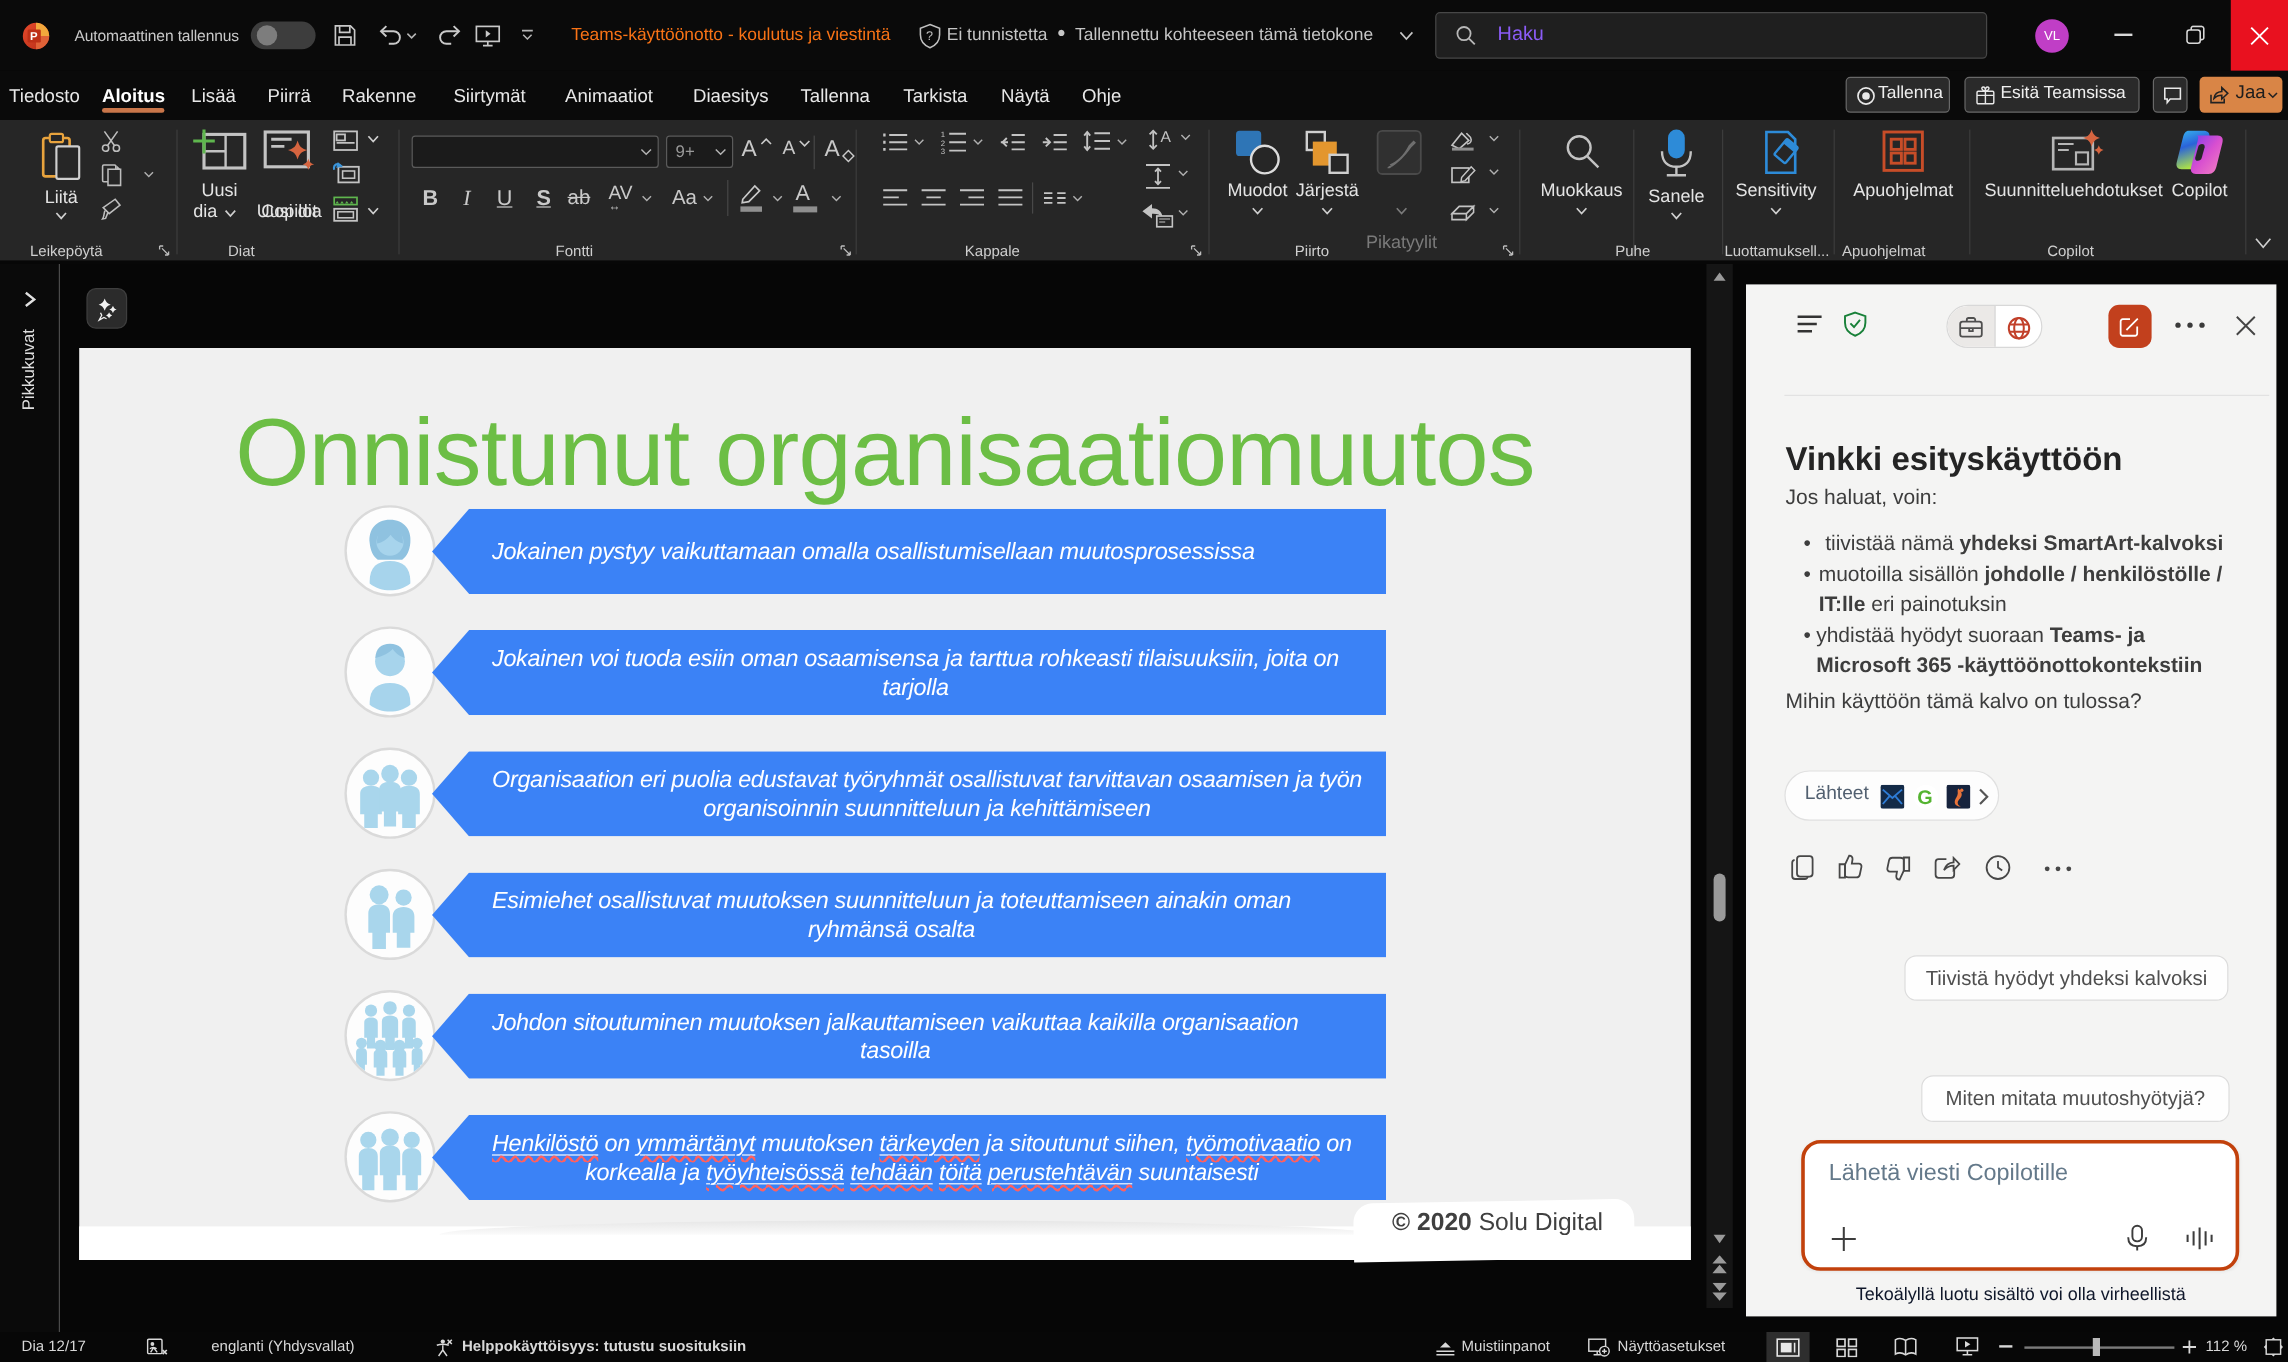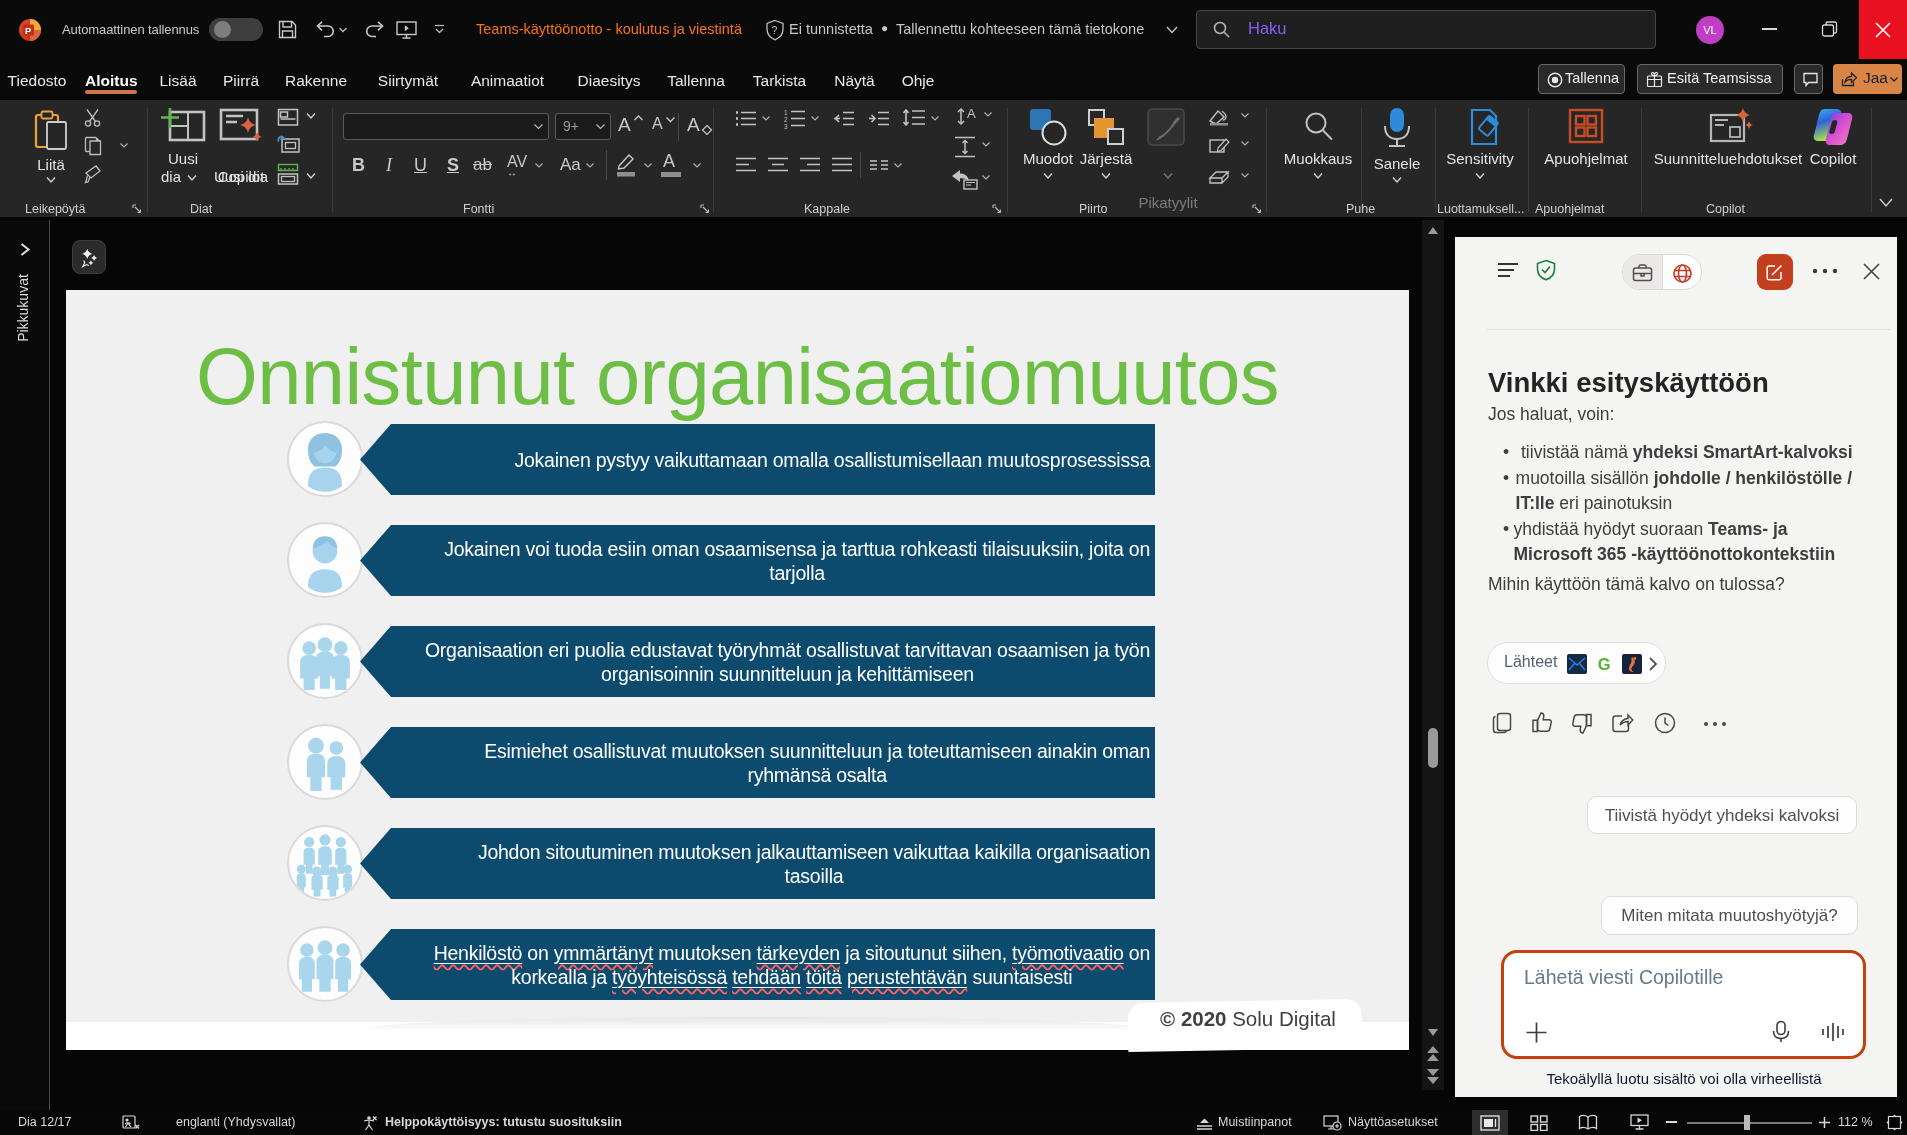--- a/index.html
+++ b/index.html
@@ -16,21 +16,21 @@
 .launcher{position:absolute;top:104px;width:10px;height:10px;}
 .rbtntext{position:absolute;color:#e4e4e4;font-size:15px;text-align:center;}
 
 #workspace{position:absolute;left:0;top:220px;width:1907px;height:890px;background:#060606;}
 #leftstrip{position:absolute;left:0;top:0;width:50px;height:890px;background:#0a0a0a;border-right:1px solid #4a4a4a;}
 #slide{position:absolute;left:66px;top:70px;width:1343px;height:760px;background:#f0f0f0;}
 
 .srow{position:absolute;left:221px;width:900px;height:76px;}
 .scircle{position:absolute;left:0;top:-3px;width:76px;height:76px;border-radius:50%;background:#fdfdfd;border:2px solid #dadada;overflow:hidden;}
 .scircle svg{transform:scale(1.13);transform-origin:50% 55%;}
-.sbanner{position:absolute;left:73px;top:0;width:795px;height:71px;background:#0c4a6e;clip-path:polygon(31px 0,100% 0,100% 100%,31px 100%,0 50%);display:flex;align-items:center;justify-content:flex-end;}
+.sbanner{position:absolute;left:73px;top:0;width:795px;height:71px;background:#3b82f6;clip-path:polygon(31px 0,100% 0,100% 100%,31px 100%,0 50%);display:flex;align-items:center;justify-content:flex-start;font-style:italic;}
 .stext{padding:0 5px 0 50px;color:#fff;font-size:19.5px;letter-spacing:-0.25px;line-height:24px;text-align:center;}
 .u{text-decoration:underline solid rgba(255,255,255,0.95) 1px;text-underline-offset:3px;}
 .sq{text-decoration:underline wavy #ff6060 1.5px;text-underline-offset:4px;}
 
 #copilot{position:absolute;left:1455px;top:17px;width:442px;height:860px;background:#f4f4f3;}
 .cpill{position:absolute;background:#fefefe;border:1px solid #dcdcdc;border-radius:10px;color:#4f4f4f;font-size:17px;text-align:center;}
 
 #statusbar{position:absolute;left:0;top:1110px;width:1907px;height:25px;background:#070707;color:#d8d8d8;font-size:12.5px;}
 .sb{position:absolute;top:0;height:25px;line-height:25px;}
 </style>

